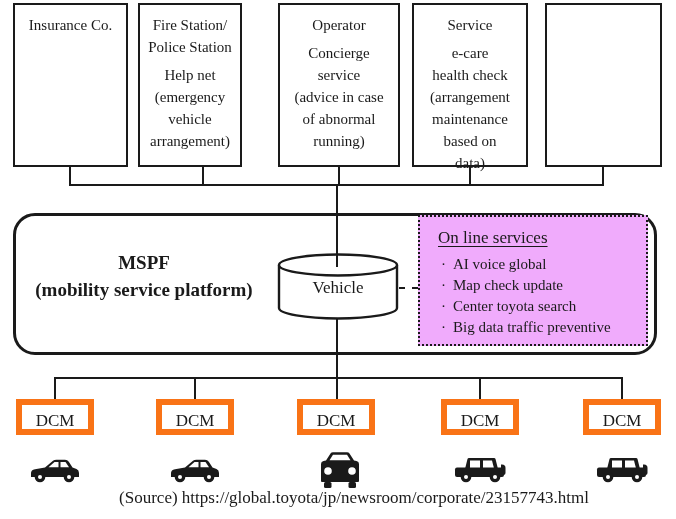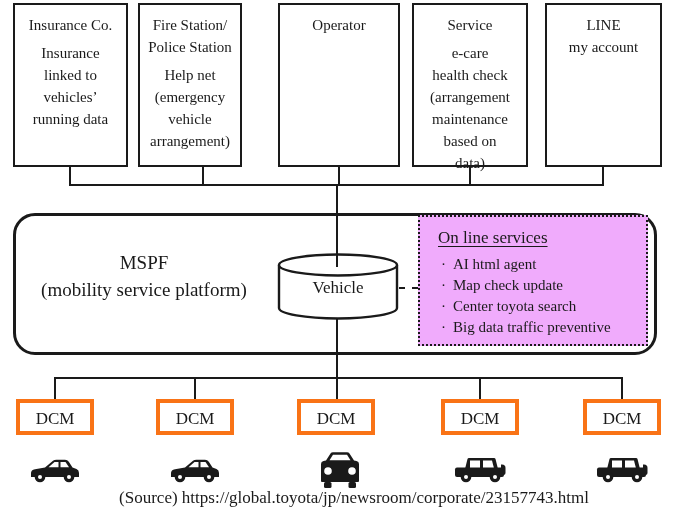--- a/index.html
+++ b/index.html
@@ -55,20 +55,21 @@
     border-radius: 22px;
     background: transparent;
   }
   .mspf-label {
     position: absolute;
     left: 15px; top: 249px;
     width: 258px;
     text-align: center;
     font-size: 19px;
     line-height: 27px;
+    font-weight: bold;
   }
   .mspf-label span { display: block; }
   
   .cyl-wrap { position: absolute; left: 277px; top: 252px; width: 122px; height: 72px; }
   .vehicle-label {
     position: absolute;
     left: 277px; top: 278px; width: 122px;
     text-align: center;
     font-size: 17px;
     z-index: 6;
@@ -98,21 +99,21 @@
     margin-left: 21px;
     font-size: 15px;
     line-height: 21px;
   }
   .os-item .dot { margin-right: 7px; }
   
   .dcm {
     position: absolute;
     top: 399px;
     width: 78px; height: 36px;
-    border: 4px solid #f97316;
+    border: 6px solid #f97316;
     background: #ffffff;
     text-align: center;
     font-size: 17px;
     line-height: 31px;
     z-index: 5;
   }
   .d1 { left: 16px; }
   .d2 { left: 156px; }
   .d3 { left: 297px; }
   .d4 { left: 441px; }
@@ -129,48 +130,47 @@
   }
   .z-top { z-index: 7; }
 </style>
 </head>
 <body>
 
 <div class="canvas">
 
   <div class="pbox b1">
     <span class="ptitle">Insurance Co.</span>
-    <span class="pbody">Insurance
-linked to
-vehicles’
-running data</span>
   </div>
   <div class="pbox b2">
     <span class="ptitle">Fire Station/
 Police Station</span>
     <span class="pbody">Help net
 (emergency
 vehicle
 arrangement)</span>
   </div>
   <div class="pbox b3">
     <span class="ptitle">Operator</span>
+    <span class="pbody">Concierge
+service
+(advice in case
+of abnormal
+running)</span>
   </div>
   <div class="pbox b4">
     <span class="ptitle">Service</span>
     <span class="pbody">e-care
 health check
 (arrangement
 maintenance
 based on
 data)</span>
   </div>
   <div class="pbox b5">
-    <span class="pbody">LINE
-my account</span>
   </div>
 
   <div class="vline" style="left:69px;  top:167px; height:19px;"></div>
   <div class="vline" style="left:202px; top:167px; height:19px;"></div>
   <div class="vline" style="left:338px; top:167px; height:19px;"></div>
   <div class="vline" style="left:469px; top:167px; height:19px;"></div>
   <div class="vline" style="left:602px; top:167px; height:19px;"></div>
   <div class="hline" style="left:69px;  top:184px; width:535px;"></div>
 
   <div class="mspf"></div>
@@ -188,21 +188,21 @@
       <path d="M2 13 L2 56 A59 10.5 0 0 0 120 56 L120 13" fill="#ffffff" stroke="#1a1a1a" stroke-width="2.4"></path>
       <ellipse cx="61" cy="13" rx="59" ry="10.5" fill="#ffffff" stroke="#1a1a1a" stroke-width="2.4"></ellipse>
     </svg>
   </div>
   <div class="vehicle-label">Vehicle</div>
   <div class="dash-link"></div>
 
   <div class="osbox">
     <span class="os-title">On line services</span>
     <div class="os-item">
-      <span class="dot">·</span><span>AI html agent</span>
+      <span class="dot">·</span><span>AI voice global</span>
     </div>
     <div class="os-item">
       <span class="dot">·</span><span>Map check update</span>
     </div>
     <div class="os-item">
       <span class="dot">·</span><span>Center toyota search</span>
     </div>
     <div class="os-item">
       <span class="dot">·</span><span>Big data traffic preventive</span>
     </div>

